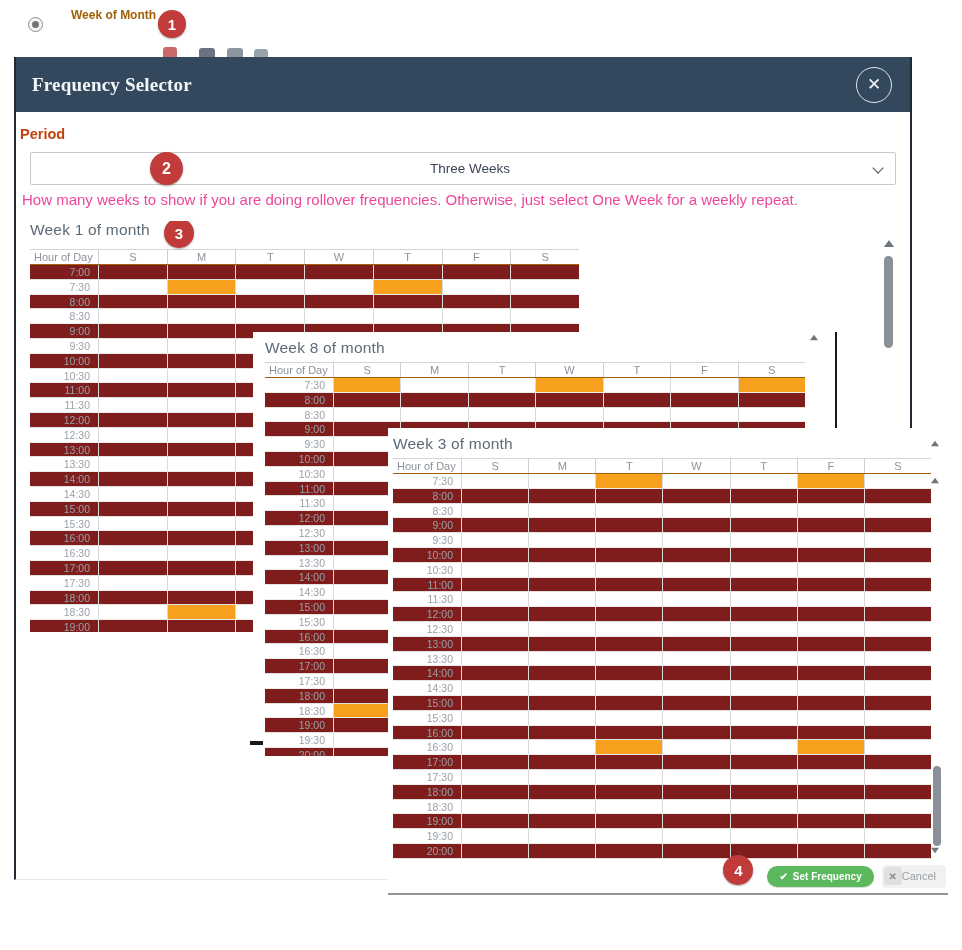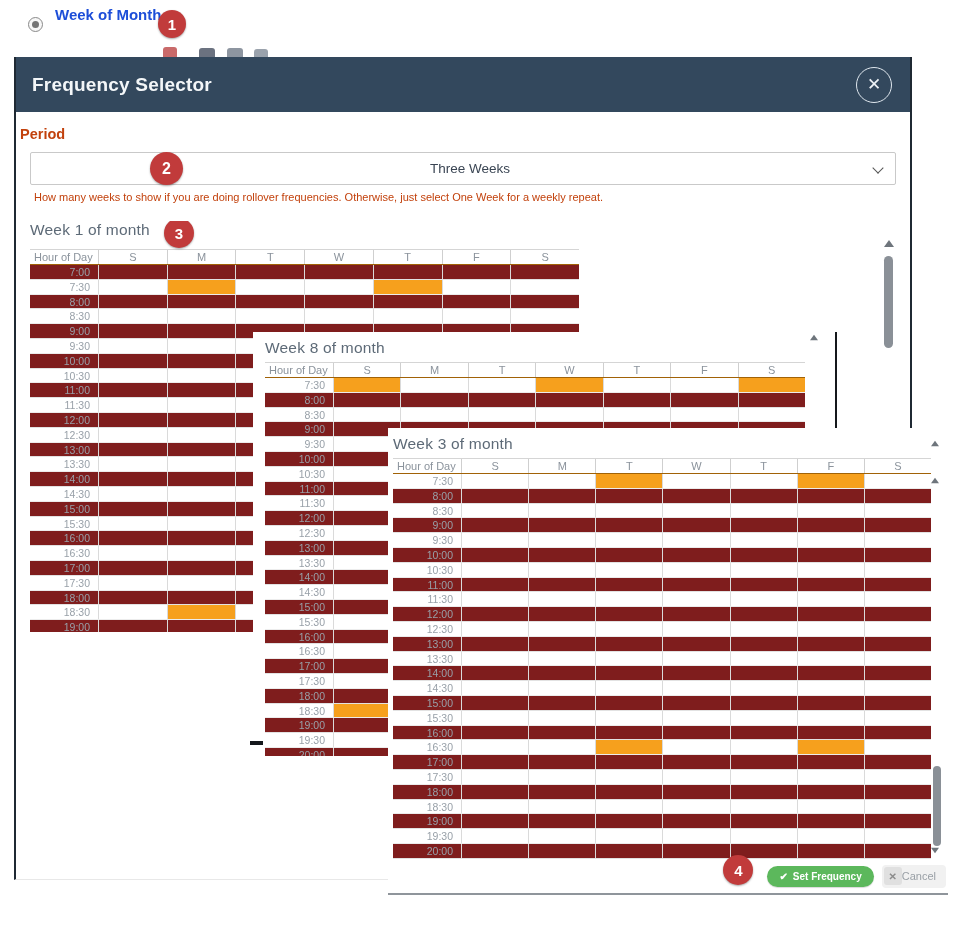--- a/index.html
+++ b/index.html
@@ -4,42 +4,42 @@
 <style>
   * { margin:0; padding:0; box-sizing:border-box; }
   html,body { background:#fff; }
   body { font-family:"Liberation Sans", sans-serif; }
   #screen { position:relative; width:962px; height:950px; background:#fff; overflow:hidden; }
 
   
   #radio-row { position:absolute; left:28px; top:6px; display:flex; align-items:flex-start; }
   .radio-outer { width:15px; height:15px; margin-top:11px; border-radius:50%; border:1.5px solid #8a8a8a; background:#f7f7f7; position:relative; }
   .radio-outer .dot { position:absolute; left:50%; top:50%; width:7px; height:7px; margin:-3.5px 0 0 -3.5px; border-radius:50%; background:#757575; }
-  .radio-label { margin-left:12px; font-size:15px; font-weight:600; color:#1d4ed8; line-height:18px; }
+  .radio-label { margin-left:28px; font-size:12px; font-weight:600; color:#a16207; line-height:18px; }
   .num-badge { position:absolute; width:30px; height:30px; border-radius:50%; background:var(--red); color:#fff; font-size:15px; font-weight:bold; display:flex; align-items:center; justify-content:center; box-shadow:0 1px 2px rgba(0,0,0,.35); z-index:30; }
   #badge-1 { left:158px; top:10px; width:28px; height:28px; }
   .icon-stub { position:absolute; border-radius:3px 3px 0 0; }
   #stub-1 { left:163px; top:47px; width:14px; height:10px; background:#c96a6a; }
   #stub-2 { left:199px; top:48px; width:16px; height:9px; background:#6b7280; }
   #stub-3 { left:227px; top:48px; width:16px; height:9px; background:#8d95a0; }
   #stub-4 { left:254px; top:49px; width:14px; height:8px; background:#9aa2ac; }
 
   
   #modal { position:absolute; left:14px; top:57px; width:898px; height:823px; background:#fff;
            border-left:2px solid #1f2933; border-right:2px solid #1f2933; border-bottom:1px solid #e8e8e8; z-index:1; }
   #modal-header { height:55px; background:var(--hdr); display:flex; align-items:center; justify-content:space-between; padding:0 18px 0 16px; }
-  #modal-title { color:#f3f6f8; font-size:19px; font-weight:600; letter-spacing:.2px; }
+  #modal-title { color:#f3f6f8; font-size:19px; font-weight:600; letter-spacing:.2px;font-family:Liberation Serif, serif; }
   #modal-close { width:36px; height:36px; border-radius:50%; border:1.5px solid #dfe7ee; color:#eef2f6; display:flex; align-items:center; justify-content:center; font-size:17px; cursor:pointer; }
 
   #period-label { position:absolute; left:20px; top:126px; font-size:14.5px; font-weight:600; color:#c2410c; z-index:2; }
   #period-select { position:absolute; left:30px; top:152px; width:866px; height:33px; border:1px solid #c9c9c9; border-radius:2px; background:#fff;
                    display:flex; align-items:center; padding-left:14px; font-size:13.5px; color:#3a4553; z-index:2;justify-content:center; }
   #period-chevron { position:absolute; right:13px; top:11px; width:8px; height:8px; border-left:1.5px solid #555; border-bottom:1.5px solid #555; transform:rotate(-45deg); }
   #badge-2 { left:150px; top:152px; width:33px; height:33px; font-size:16px; }
-  #help-text { position:absolute; left:34px; top:191px; font-size:11px; color:#c2410c; z-index:2; }
+  #help-text { position:absolute; left:22px; top:191px; font-size:15px; color:#ec4899; z-index:2; }
 
   
   .week-panel { position:absolute; background:#fff; }
   #week1-panel { left:30px; top:221px; width:549px; height:411px; overflow:hidden; z-index:3; background:transparent; }
   #week2-panel { left:253px; top:332px; width:584px; height:424px; overflow:hidden; z-index:4; border-right:2px solid #15181c; }
   #week3-panel { left:388px; top:428px; width:560px; height:467px; z-index:5; }
   .week-title-row { display:flex; align-items:flex-start; }
   .week-title { font-size:15.5px; color:#5d6a77; letter-spacing:.2px; }
   #badge-3 { position:static; margin-left:14px; margin-top:-3px; }
   #week2-panel .week-title-row { margin:7px 0 0 12px; }

